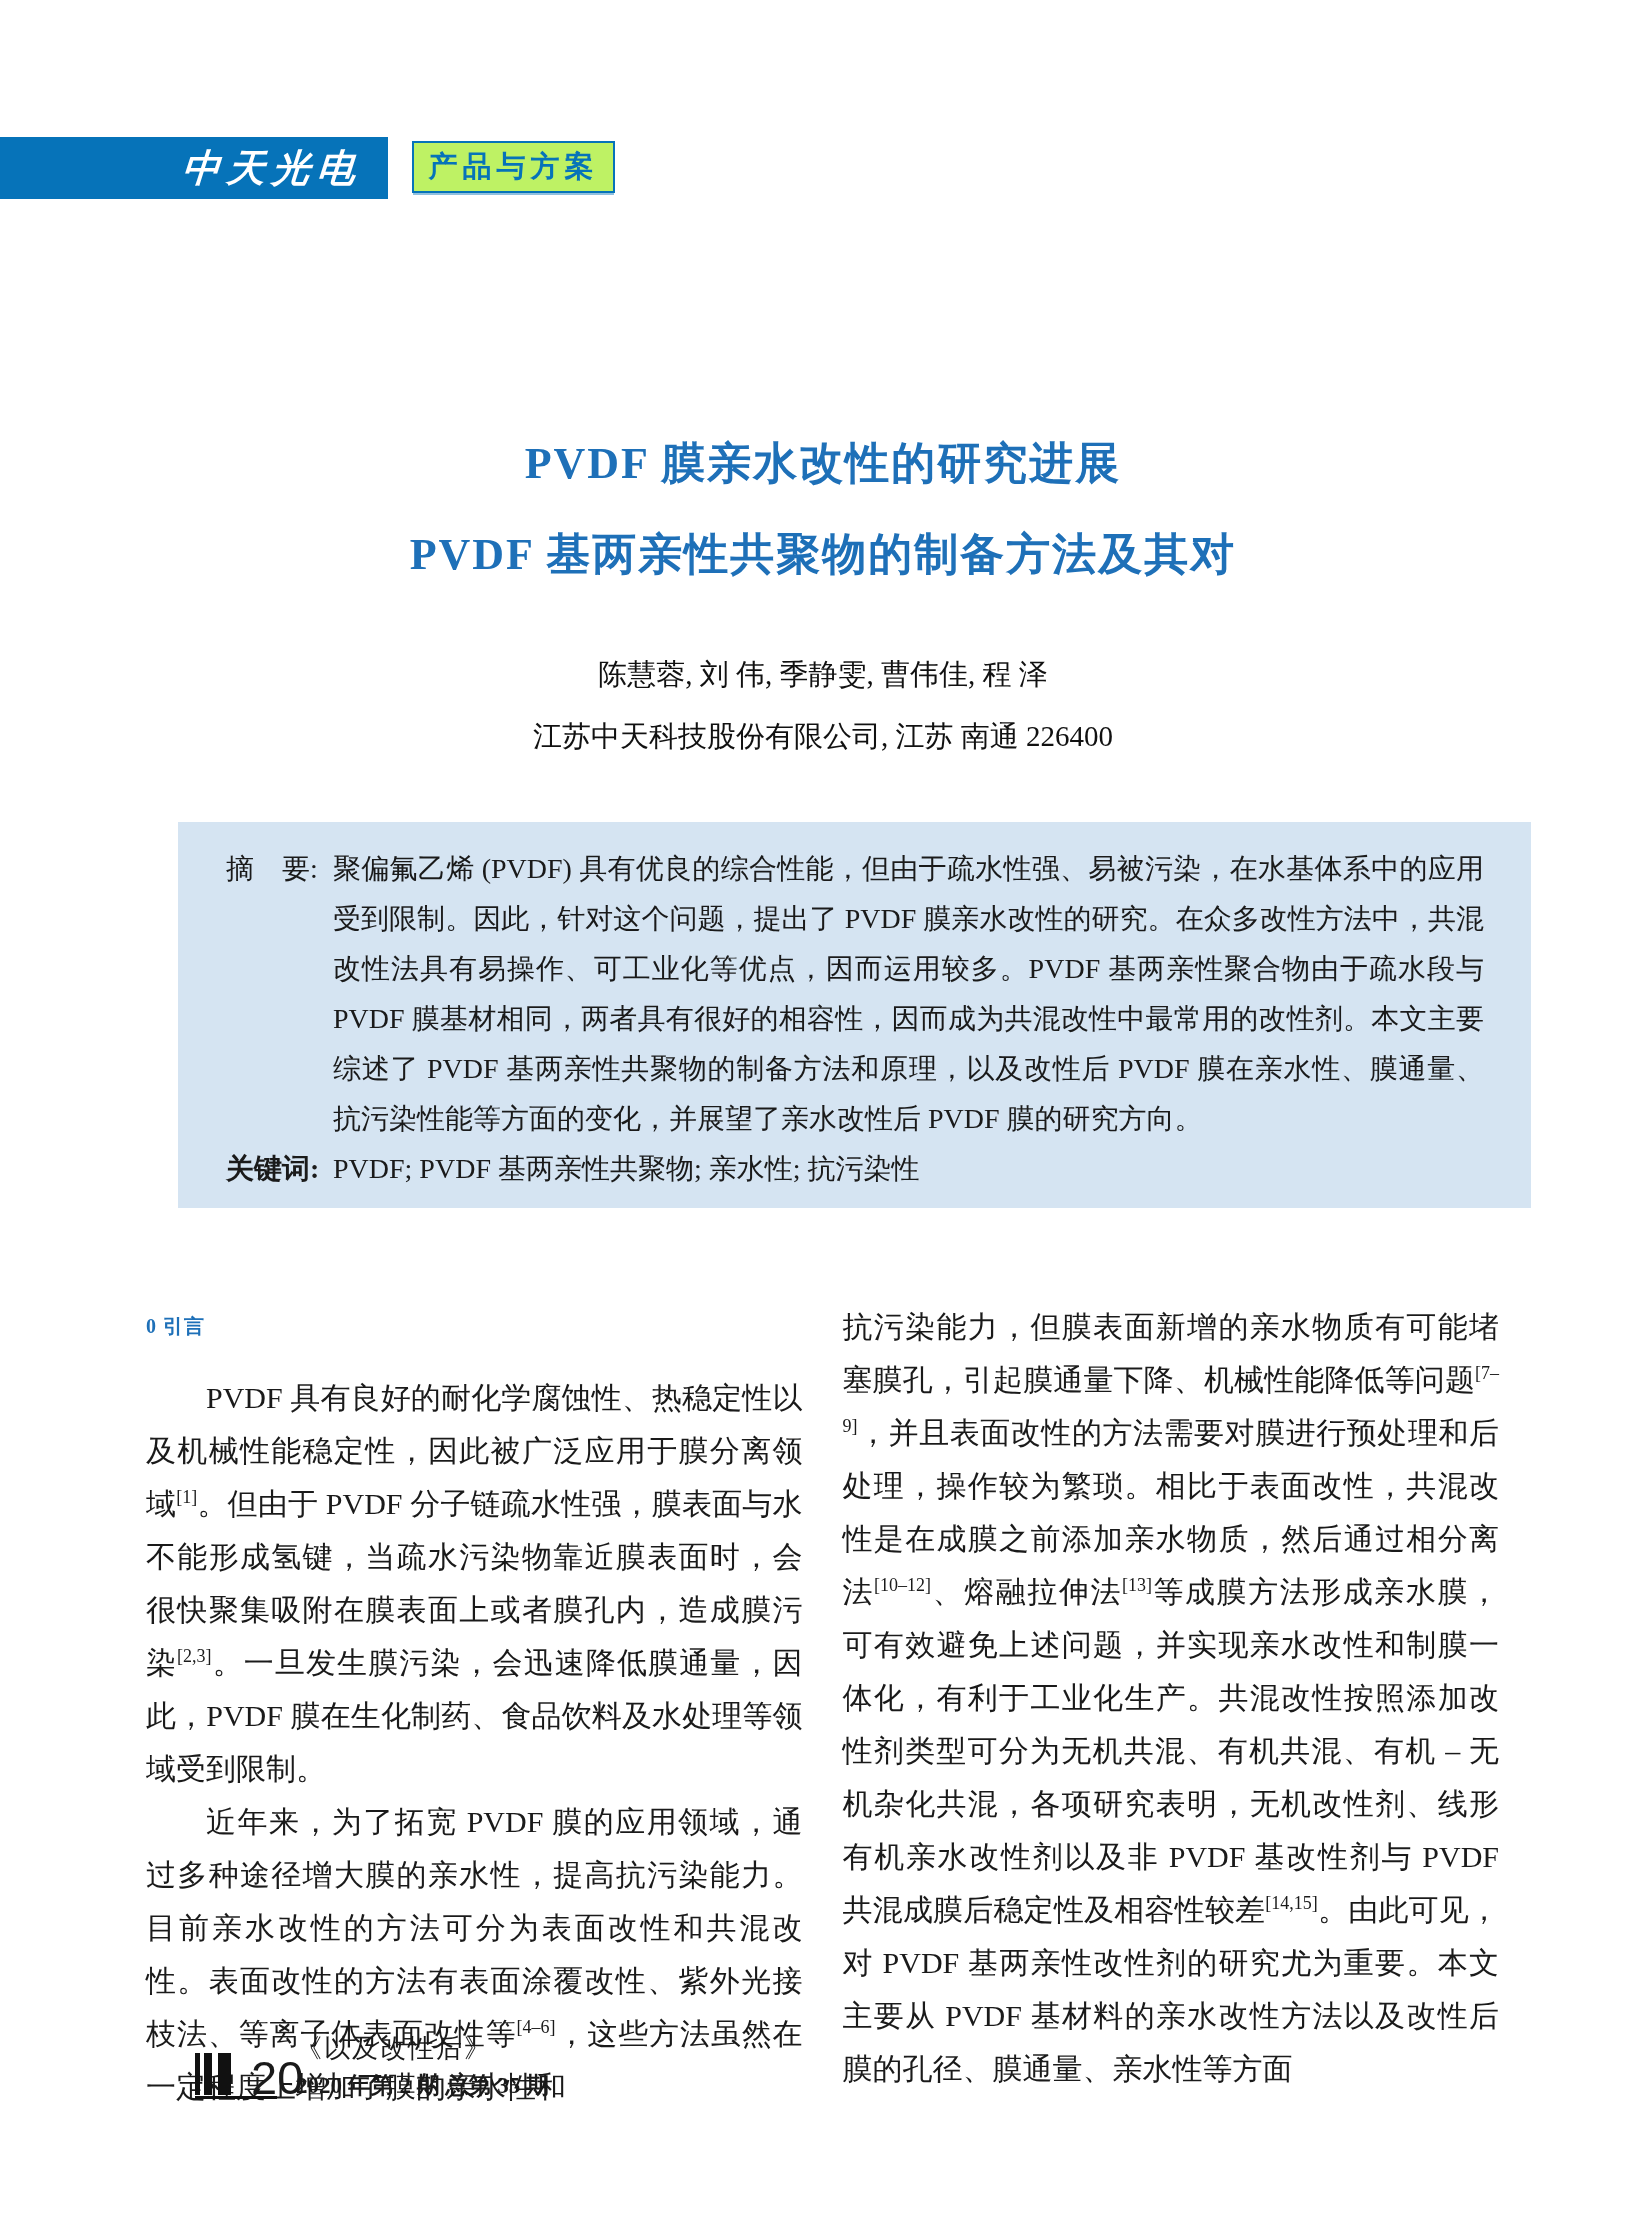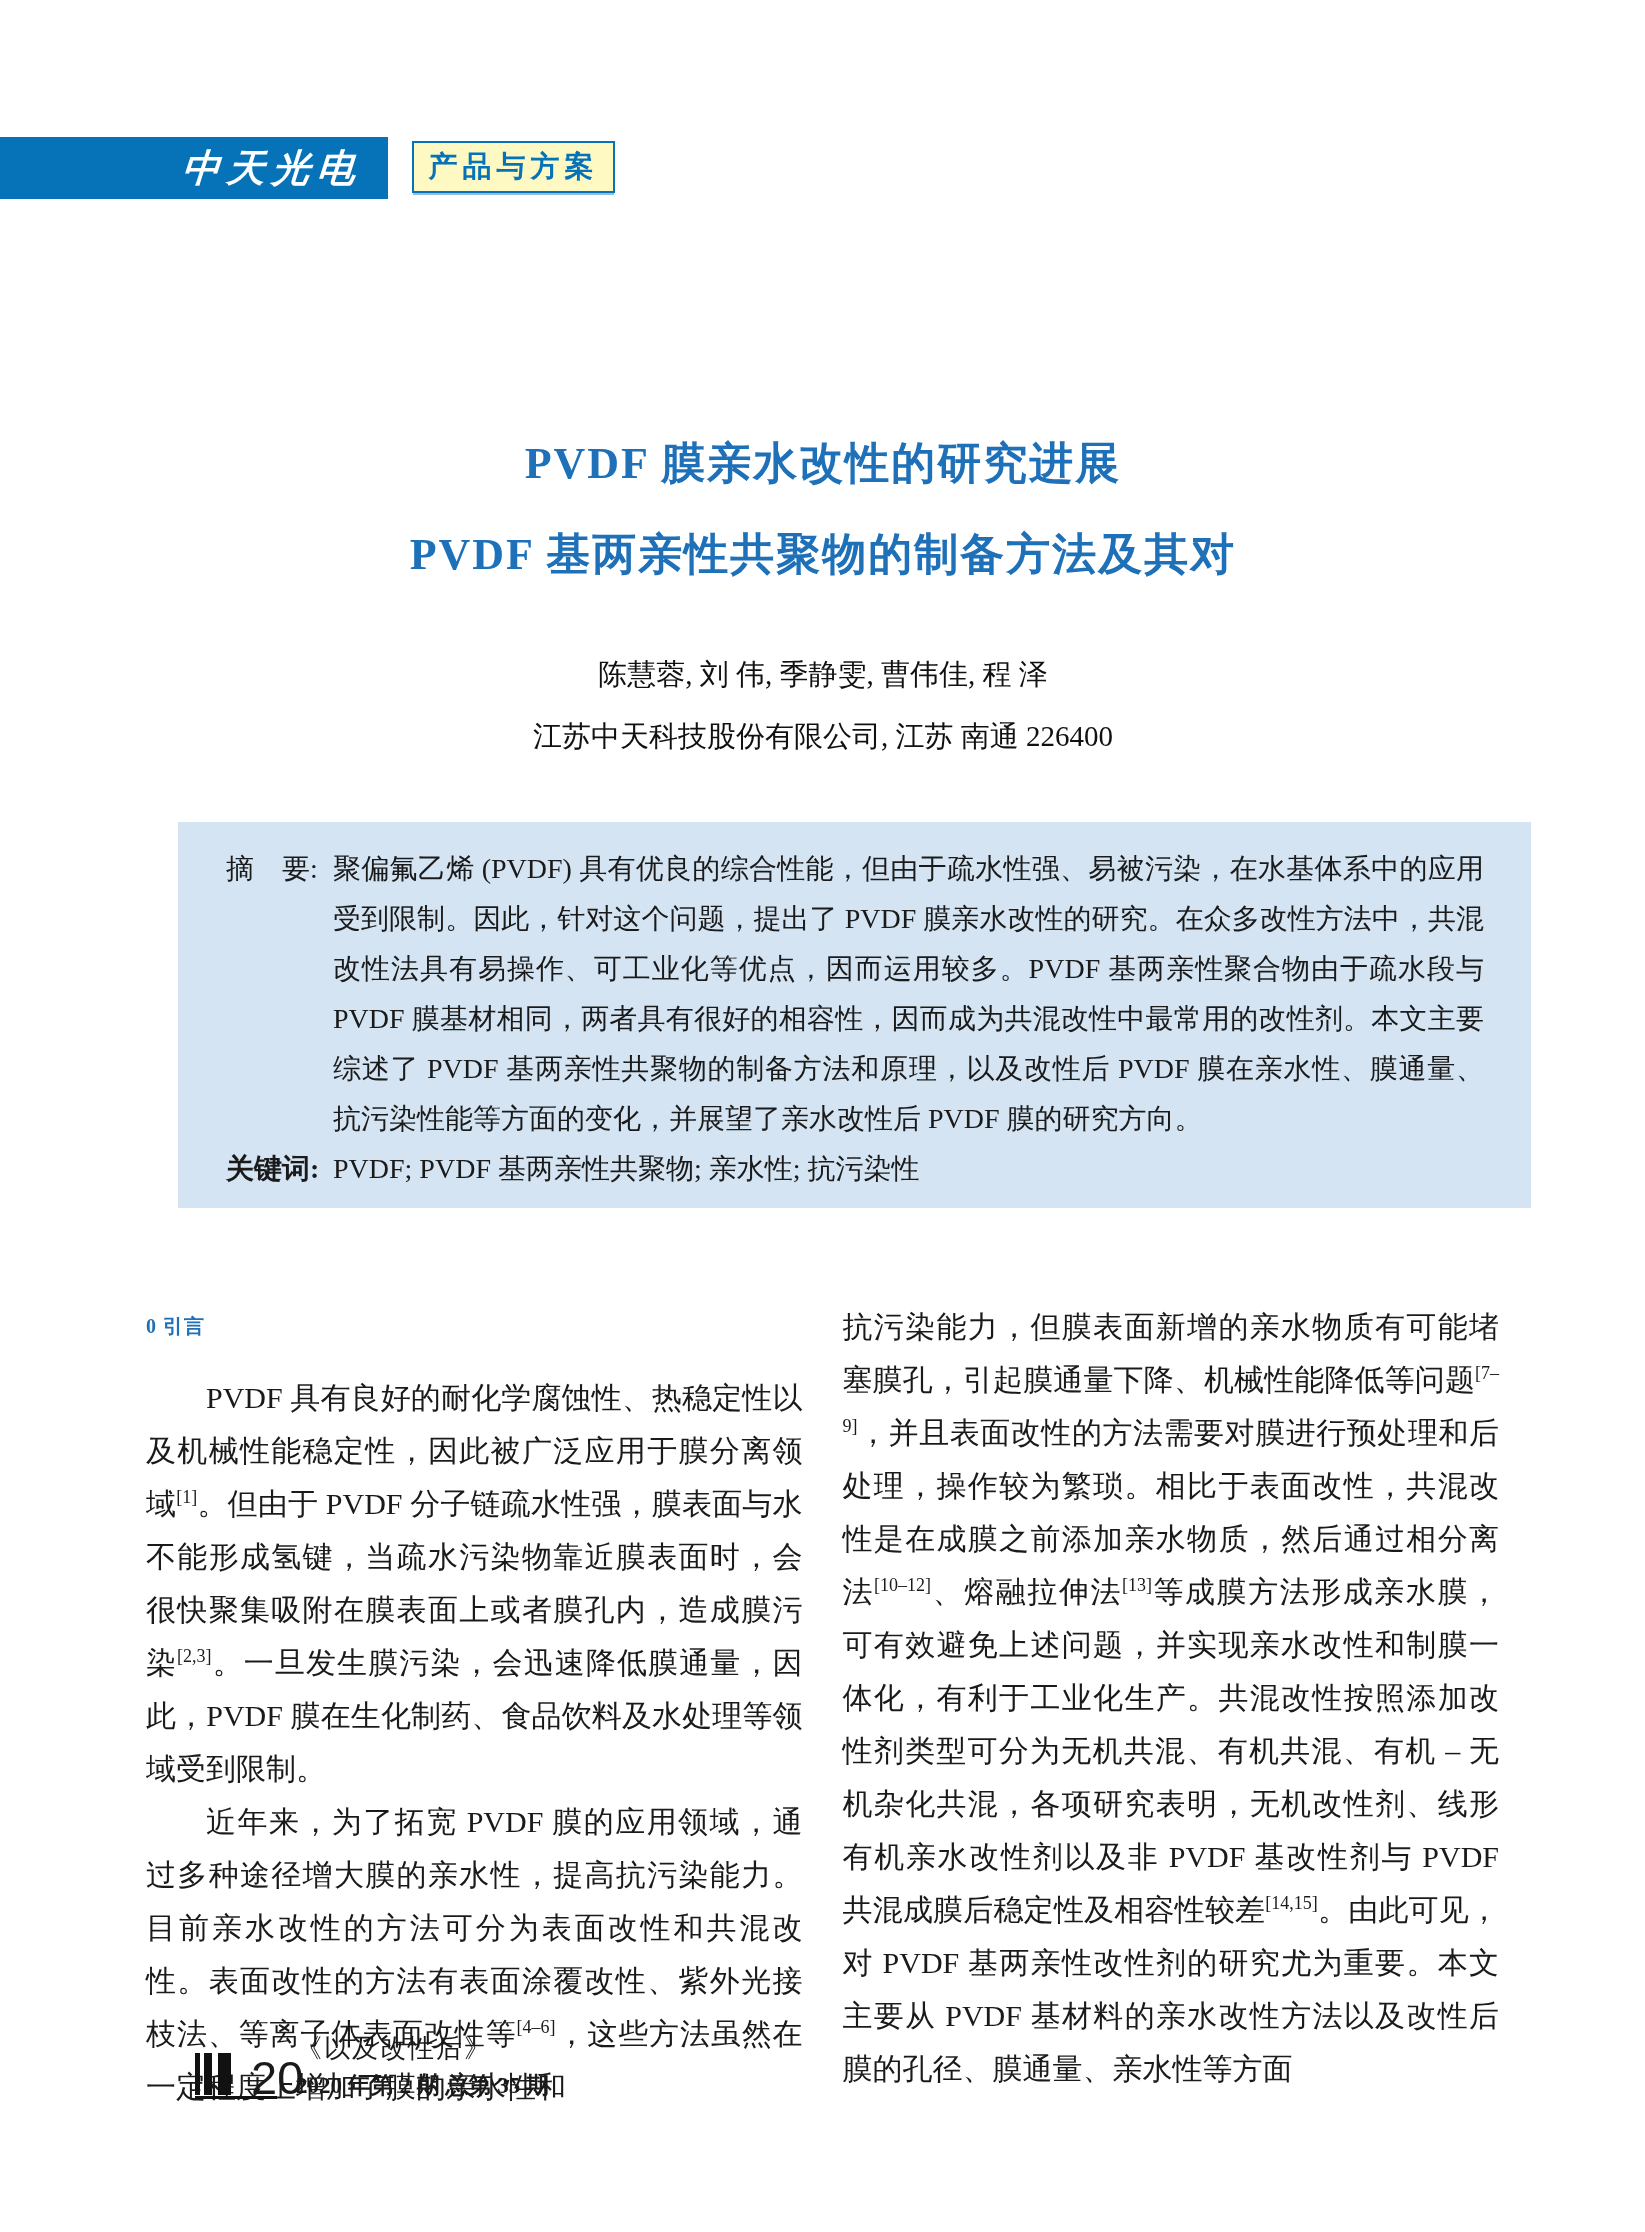--- a/index.html
+++ b/index.html
@@ -30,21 +30,21 @@
   .brand-logo{
     color:#ffffff;
     font-size:38px;font-weight:bold;font-style:italic;
     letter-spacing:7px;
     transform:skewX(-4deg);
     white-space:nowrap;
   }
   .tag-box{
     position:absolute;left:412px;top:141px;
     width:203px;height:52px;
-    background:#fef9c3;
+    background:#bef264;
     border:2px solid var(--brand-blue);
     box-shadow:0 3px 0 -1px rgba(6,115,185,.45);
     display:flex;align-items:center;justify-content:center;
   }
   .tag-label{
     color:var(--brand-blue);
     font-family:"Liberation Sans","DejaVu Sans",sans-serif;
     font-size:29px;font-weight:bold;letter-spacing:5px;
     white-space:nowrap;
   }

